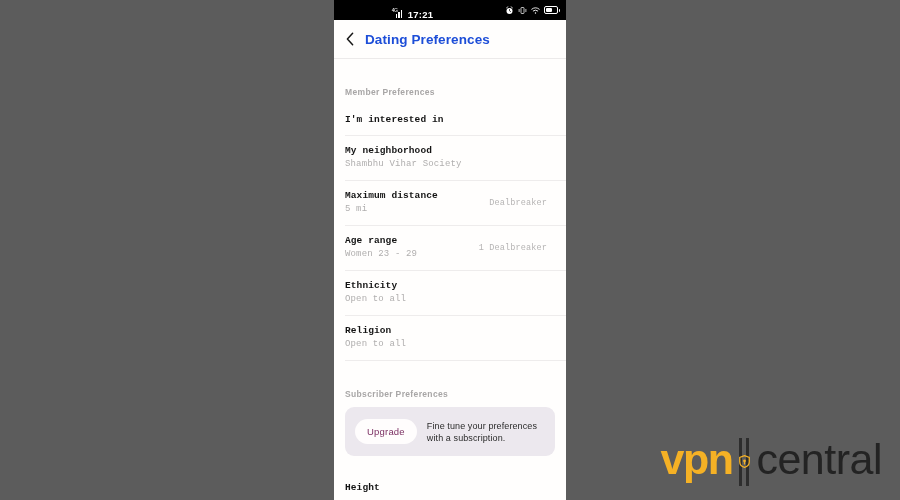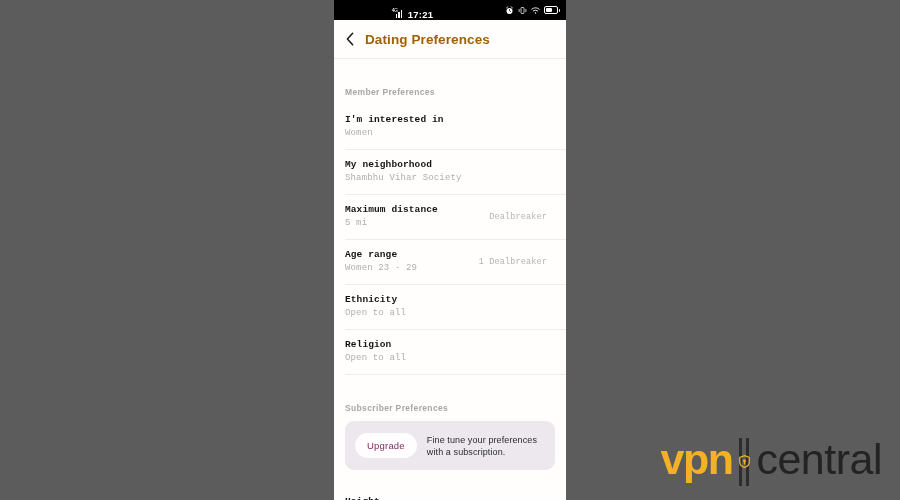--- a/index.html
+++ b/index.html
@@ -49,21 +49,21 @@
 
   
   .appbar {
     height: 39px; display: flex; align-items: center;
     padding: 0 10px; gap: 9px;
     border-bottom: 1px solid #eceaea;
     background: #fffefd;
   }
   .back-ic { width: 12px; height: 14px; display: block; flex: none; }
   .appbar-title {
-    font-size: 13.5px; font-weight: bold; color: #a16207;
+    font-size: 13.5px; font-weight: bold; color: #1d4ed8;
     letter-spacing: 0.1px;
   }
 
   
   .screen-body { background: #fffefd; }
   .sec-header {
     font-size: 8.5px; color: #a8a6a6;
     font-weight: bold; letter-spacing: 0.35px;
     padding: 28px 0 8px 11px;
   }
@@ -175,21 +175,20 @@
     <div class="appbar-title">Dating Preferences</div>
   </div>
 
   <div class="screen-body">
 
     <div class="sec-header">Member Preferences</div>
 
     <div class="row">
       <div class="row-texts">
         <div class="row-title">I'm interested in</div>
-        <div class="row-sub">Women</div>
       </div>
       <div class="row-meta"></div>
     </div>
 
     <div class="row">
       <div class="row-texts">
         <div class="row-title">My neighborhood</div>
         <div class="row-sub">Shambhu Vihar Society</div>
       </div>
       <div class="row-meta"></div>

